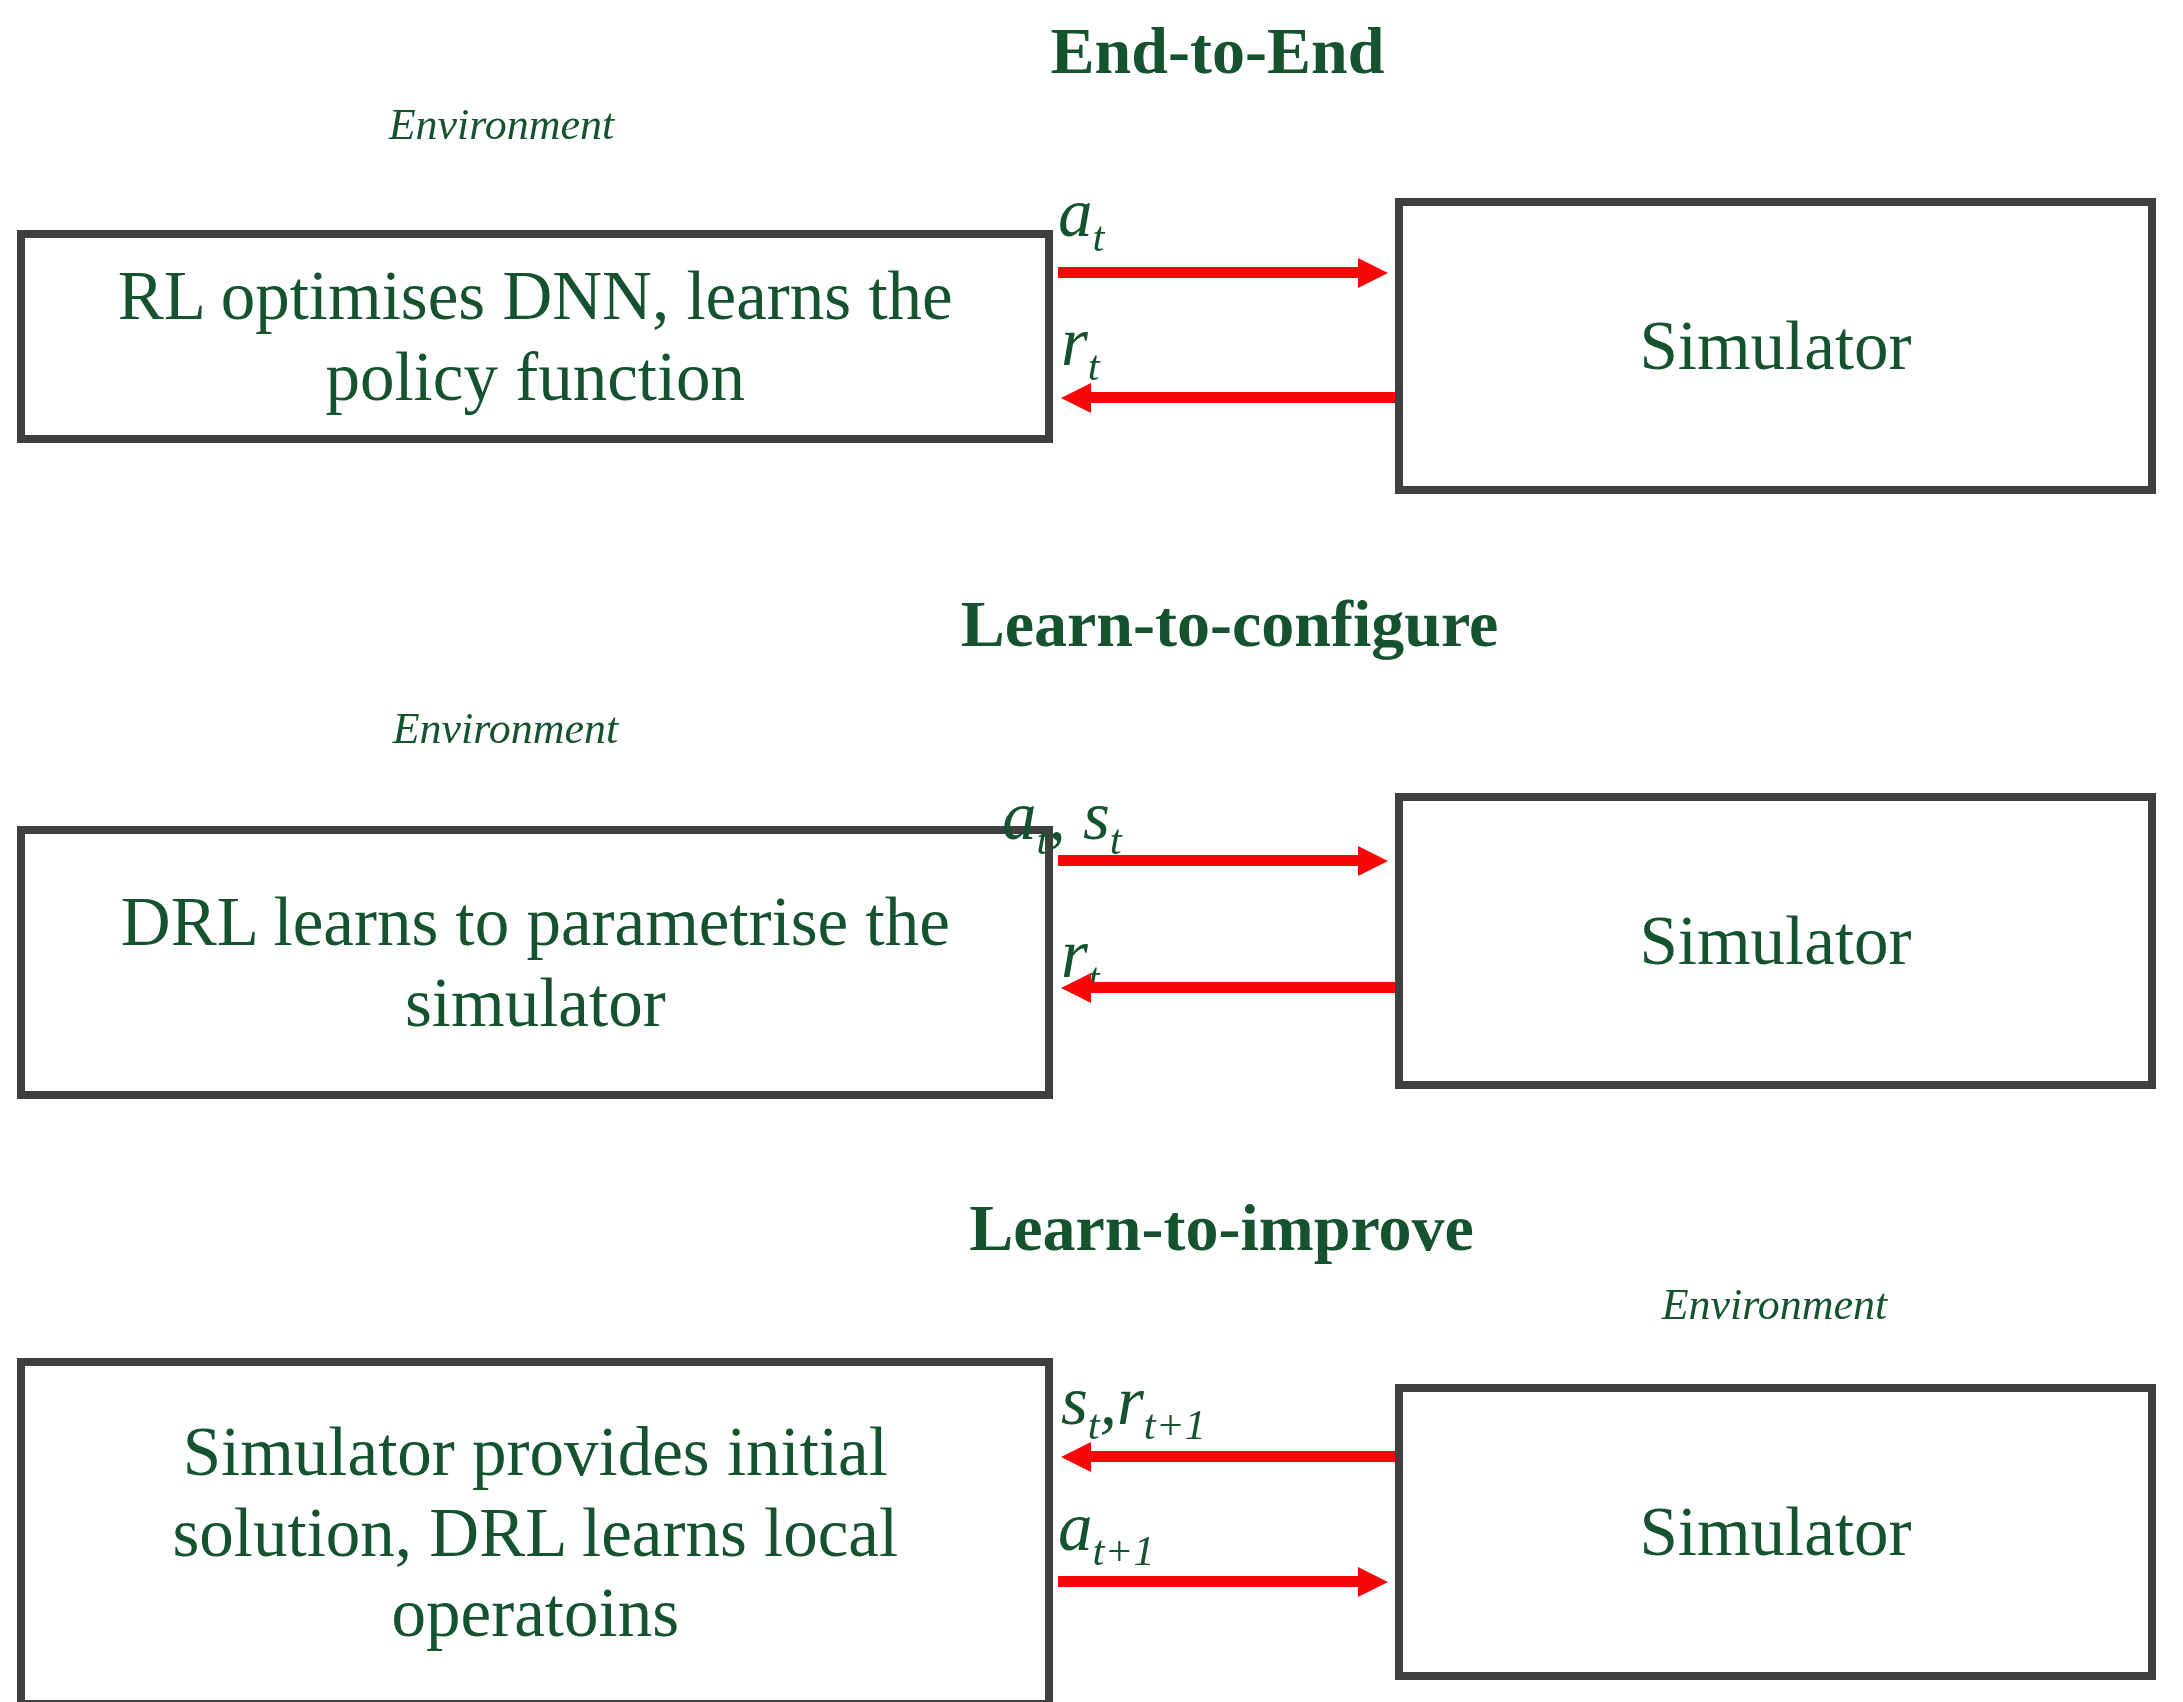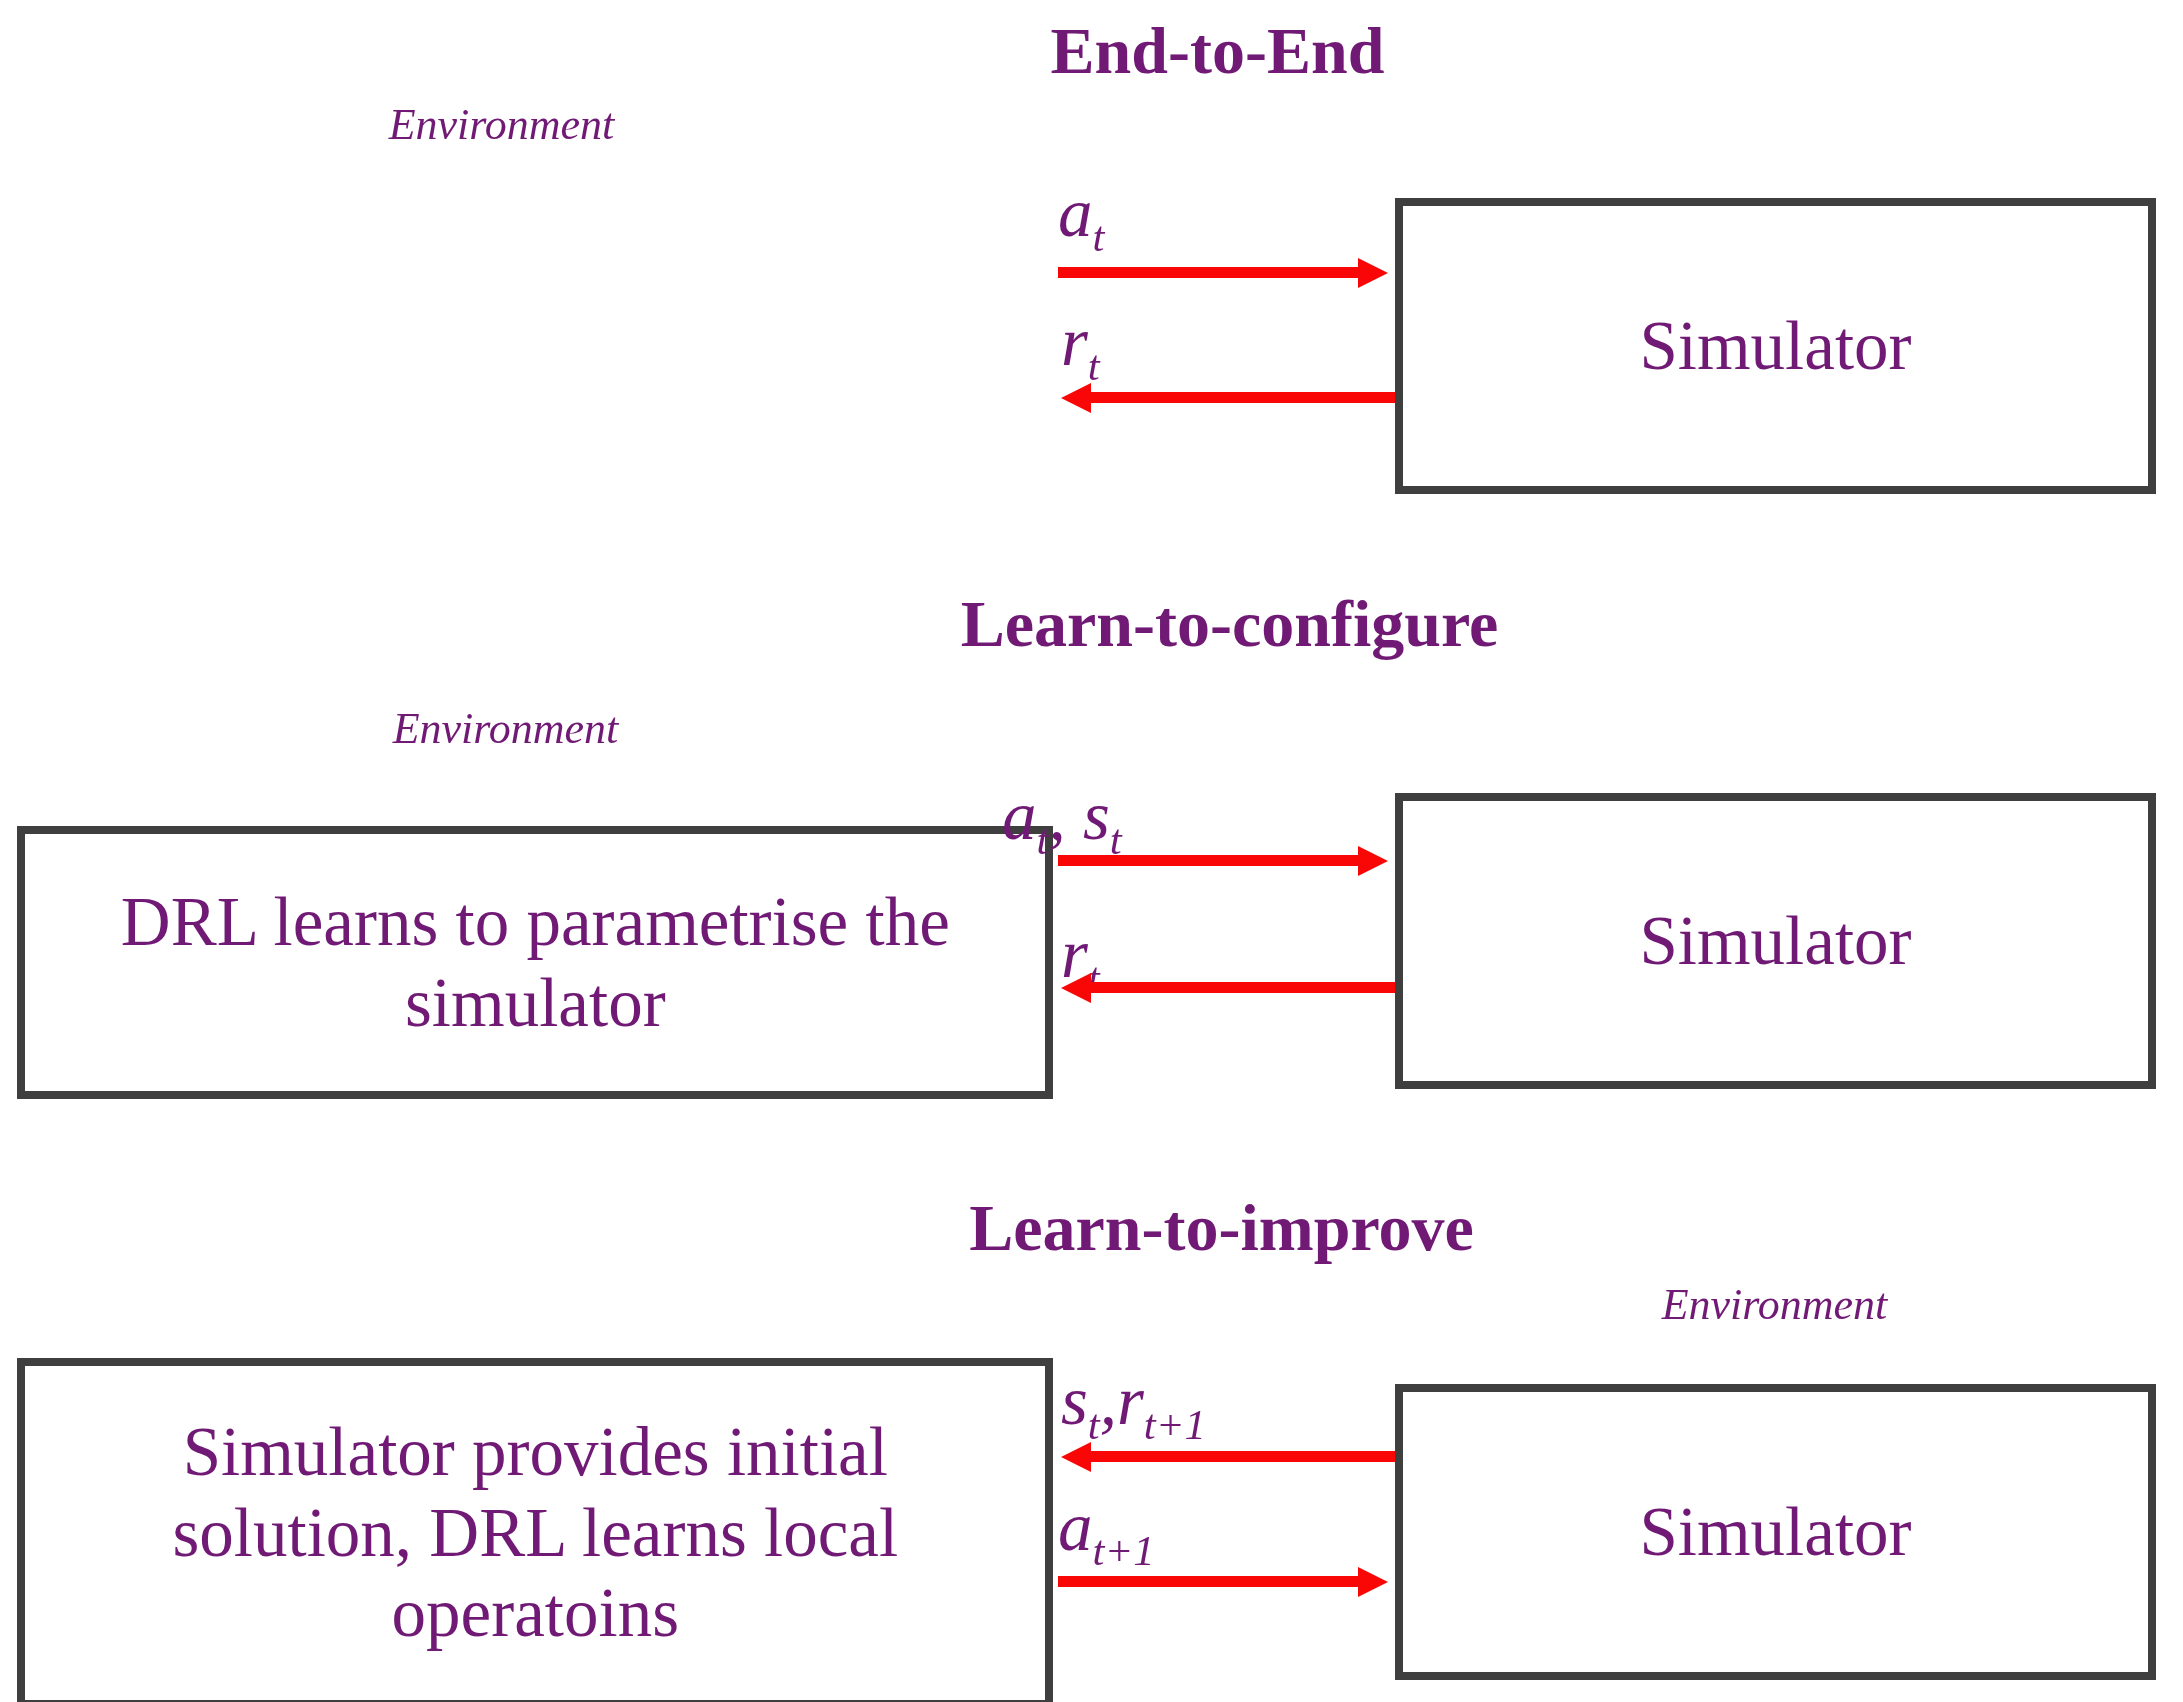--- a/index.html
+++ b/index.html
@@ -2,21 +2,21 @@
 <html style="--arrow-red: #f90606; --box-border: #3f3f3f;font-size:12.6px"><head>
 <meta charset="utf-8">
 <style>
   html, body { margin: 0; padding: 0; background: #ffffff; }
   .canvas {
     position: relative;
     width: 2183px;
     height: 1702px;
     background: #ffffff;
     font-family: "Liberation Serif", serif;
-    color: #701a75;
+    color: #14532d;
     overflow: hidden;
   }
   .section-title {
     position: absolute;
     width: 785px;
     text-align: center;
     font-size: 66px;
     font-weight: 700;
     line-height: 1.05;
     white-space: nowrap;
@@ -108,20 +108,22 @@
   .s3-arrow2  { left: 1058px; top: 1566px; width: 330px; }
   .s3-label2  { left: 1058px; top: 1493px; width: 330px; }
 </style>
 </head>
 <body>
 
 <div class="canvas">
 
   <div class="section-title s1-title">End-to-End</div>
   <div class="env-label s1-env">Environment</div>
+  <div class="dbox agent-box s1-agent">RL optimises DNN, learns the
+policy function</div>
   <div class="dbox sim-box s1-sim">Simulator</div>
   <div class="arrow-label s1-label1"><span>a</span><sub>t</sub></div>
   <div class="arrow s1-arrow1">
     <div class="shaft"></div>
     <div class="head-right"></div>
   </div>
   <div class="arrow-label s1-label2"><span>r</span><sub>t</sub></div>
   <div class="arrow s1-arrow2">
     <div class="head-left"></div>
     <div class="shaft"></div>

